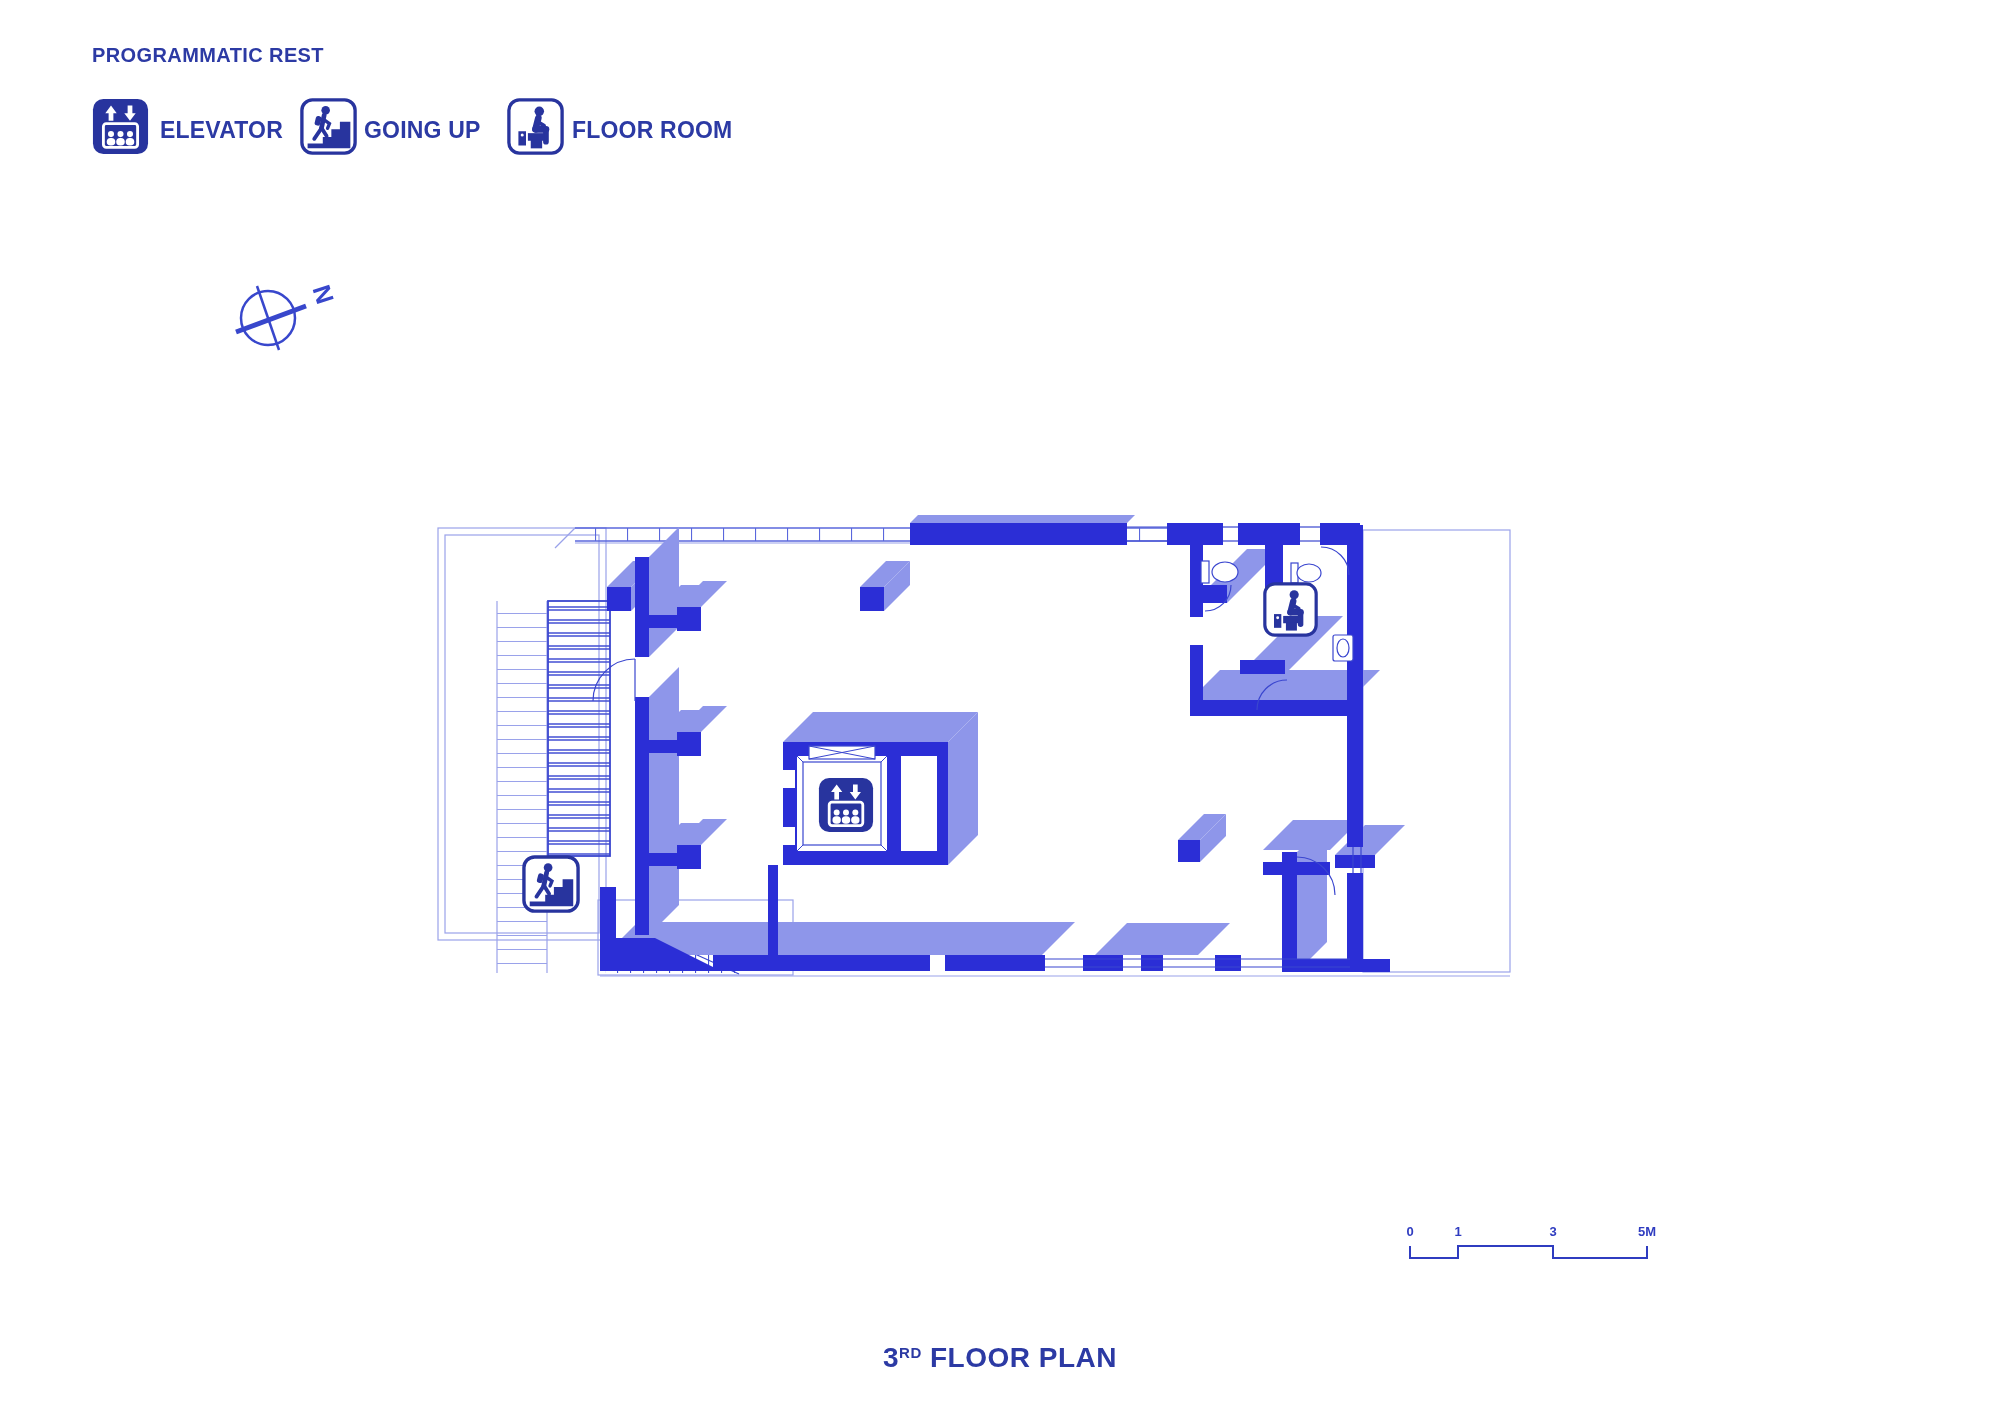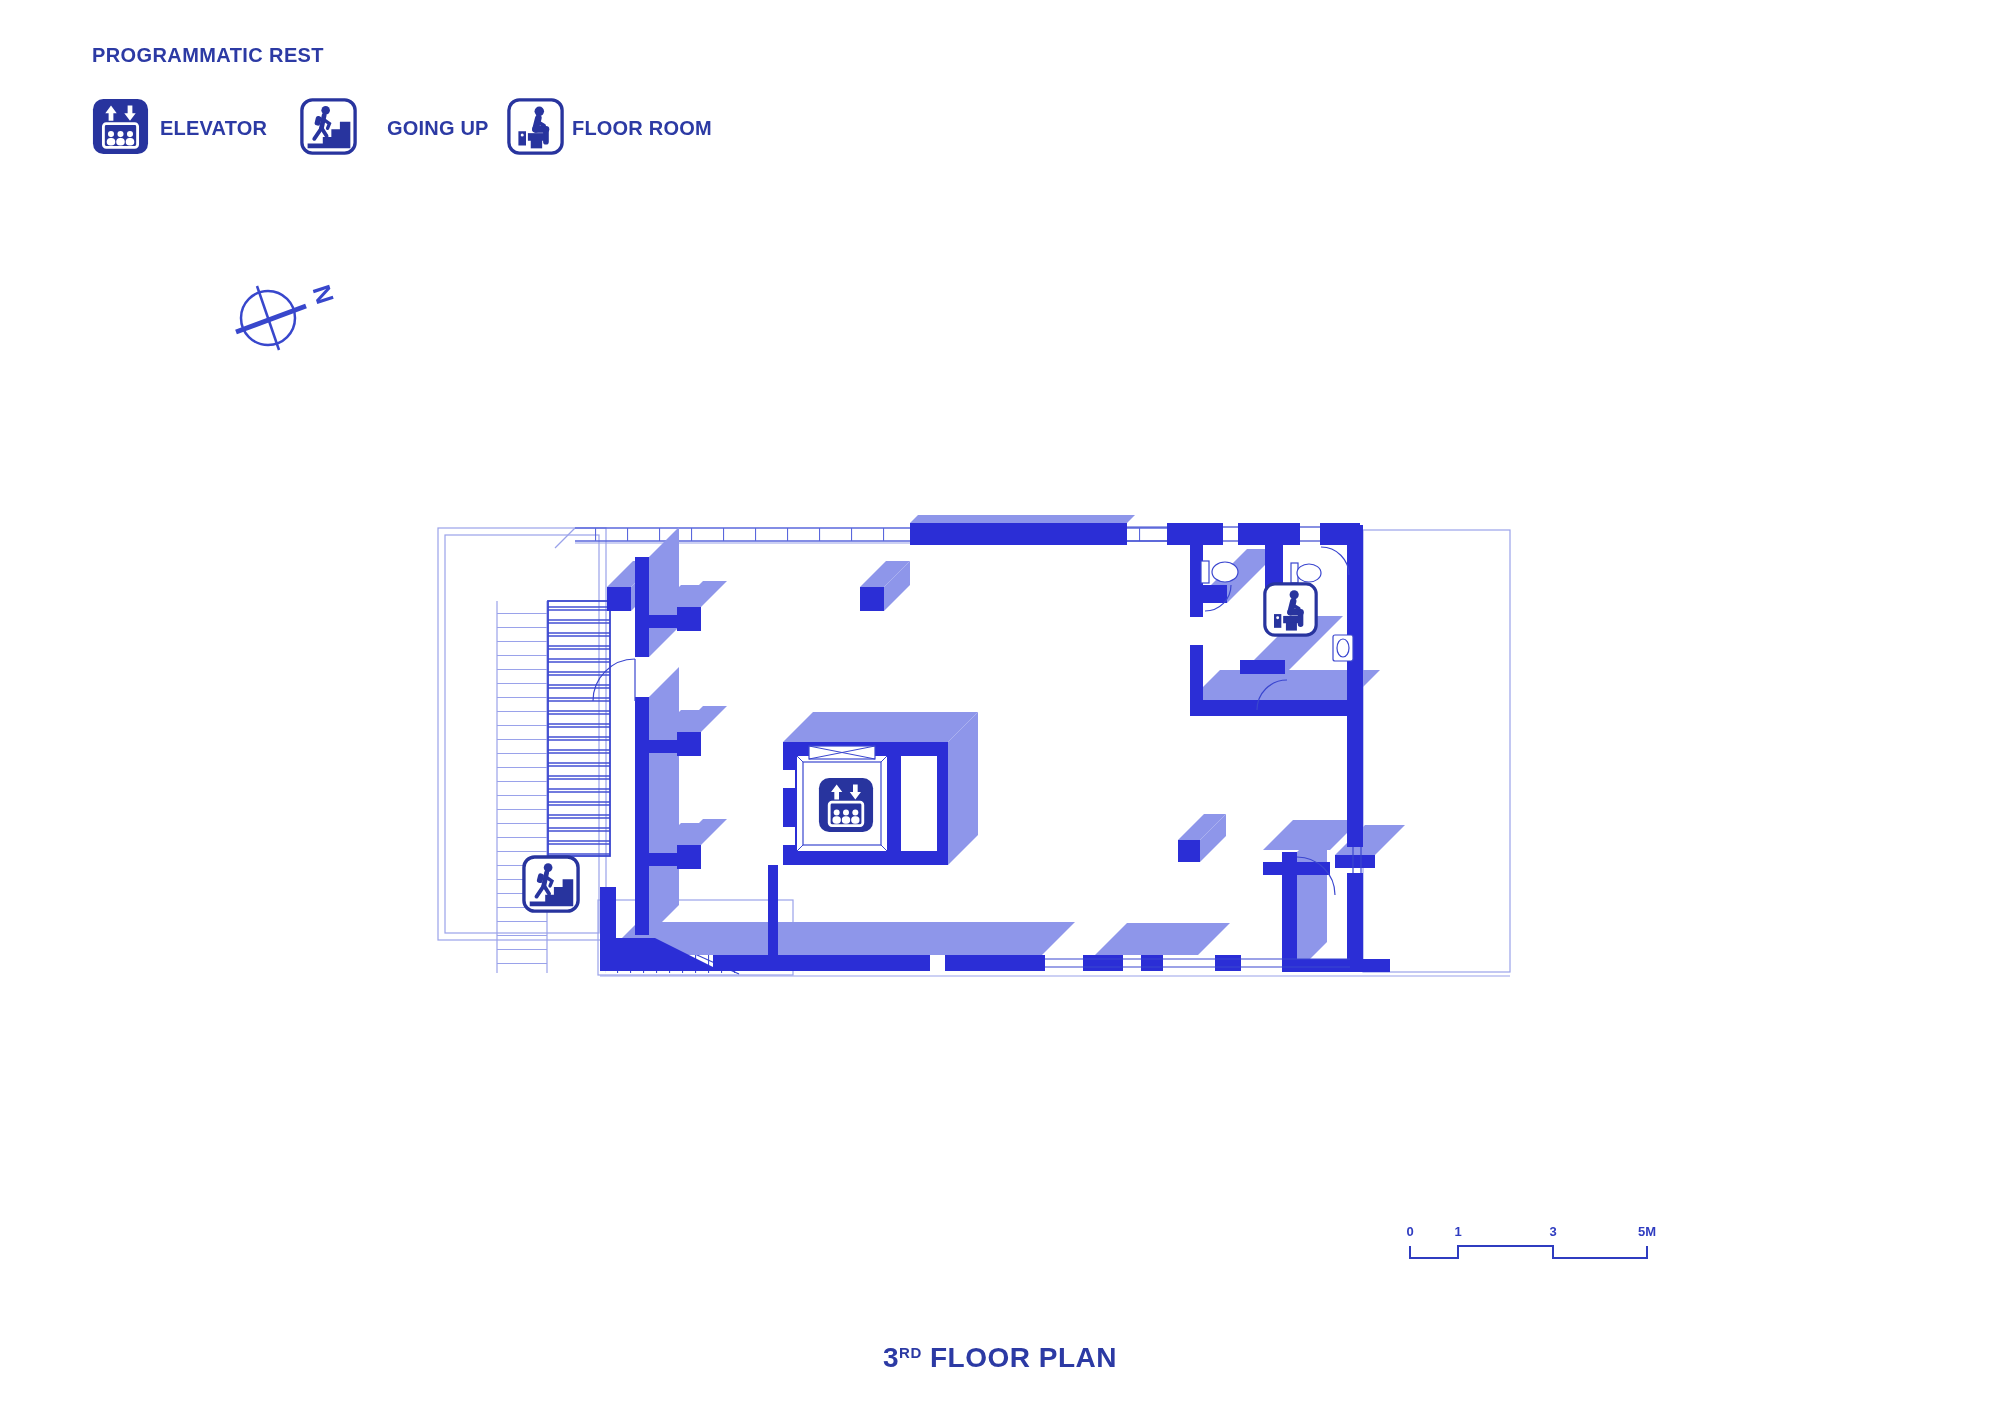--- a/index.html
+++ b/index.html
@@ -5,21 +5,21 @@
   html,body{margin:0;padding:0;}
   body{
     width:2000px;height:1414px;position:relative;background:#ffffff;
     font-family:"Liberation Sans", sans-serif;overflow:hidden;
   }
   .abs{position:absolute;}
   .legend-title{
     left:92px;top:44px;font-size:20px;font-weight:700;color:#2c3aa4;letter-spacing:.4px;
   }
   .legend-icon{width:57px;height:57px;display:block;}
-  .legend-label{font-size:20px;font-weight:700;color:#2c3aa4;letter-spacing:.2px;}
+  .legend-label{font-size:23px;font-weight:700;color:#2c3aa4;letter-spacing:.2px;}
   .title-block{
     left:0;top:1342px;width:2000px;text-align:center;
     color:#2c3aa4;font-size:28px;font-weight:700;letter-spacing:.5px;
   }
   .title-block sup{font-size:15px;vertical-align:9px;}
   .north-n{
     left:314px;top:280px;color:#3847cc;font-size:25px;font-weight:700;
     transform:rotate(72deg);transform-origin:center;display:block;
   }
   svg text{font-family:"Liberation Sans", sans-serif;}
@@ -79,21 +79,21 @@
       <use href="#ic-elevator"></use>
     </svg>
 </div>
 <div class="abs legend-label" style="left:160px;top:117px">ELEVATOR</div>
 
 <div class="abs" style="left:300px;top:98px">
   <svg class="legend-icon" viewBox="0 0 60 60">
       <use href="#ic-stairs"></use>
     </svg>
 </div>
-<div class="abs legend-label" style="left:387px;top:117px">GOING UP</div>
+<div class="abs legend-label" style="left:364px;top:117px">GOING UP</div>
 
 <div class="abs" style="left:507px;top:98px">
   <svg class="legend-icon" viewBox="0 0 60 60">
       <use href="#ic-restroom"></use>
     </svg>
 </div>
 <div class="abs legend-label" style="left:572px;top:117px">FLOOR ROOM</div>
 
 <svg class="abs" style="left:226px;top:270px" width="120" height="95" viewBox="0 0 120 95">
   <circle cx="42" cy="48" r="27" stroke="#3847cc" stroke-width="2.5" fill="none"></circle>

